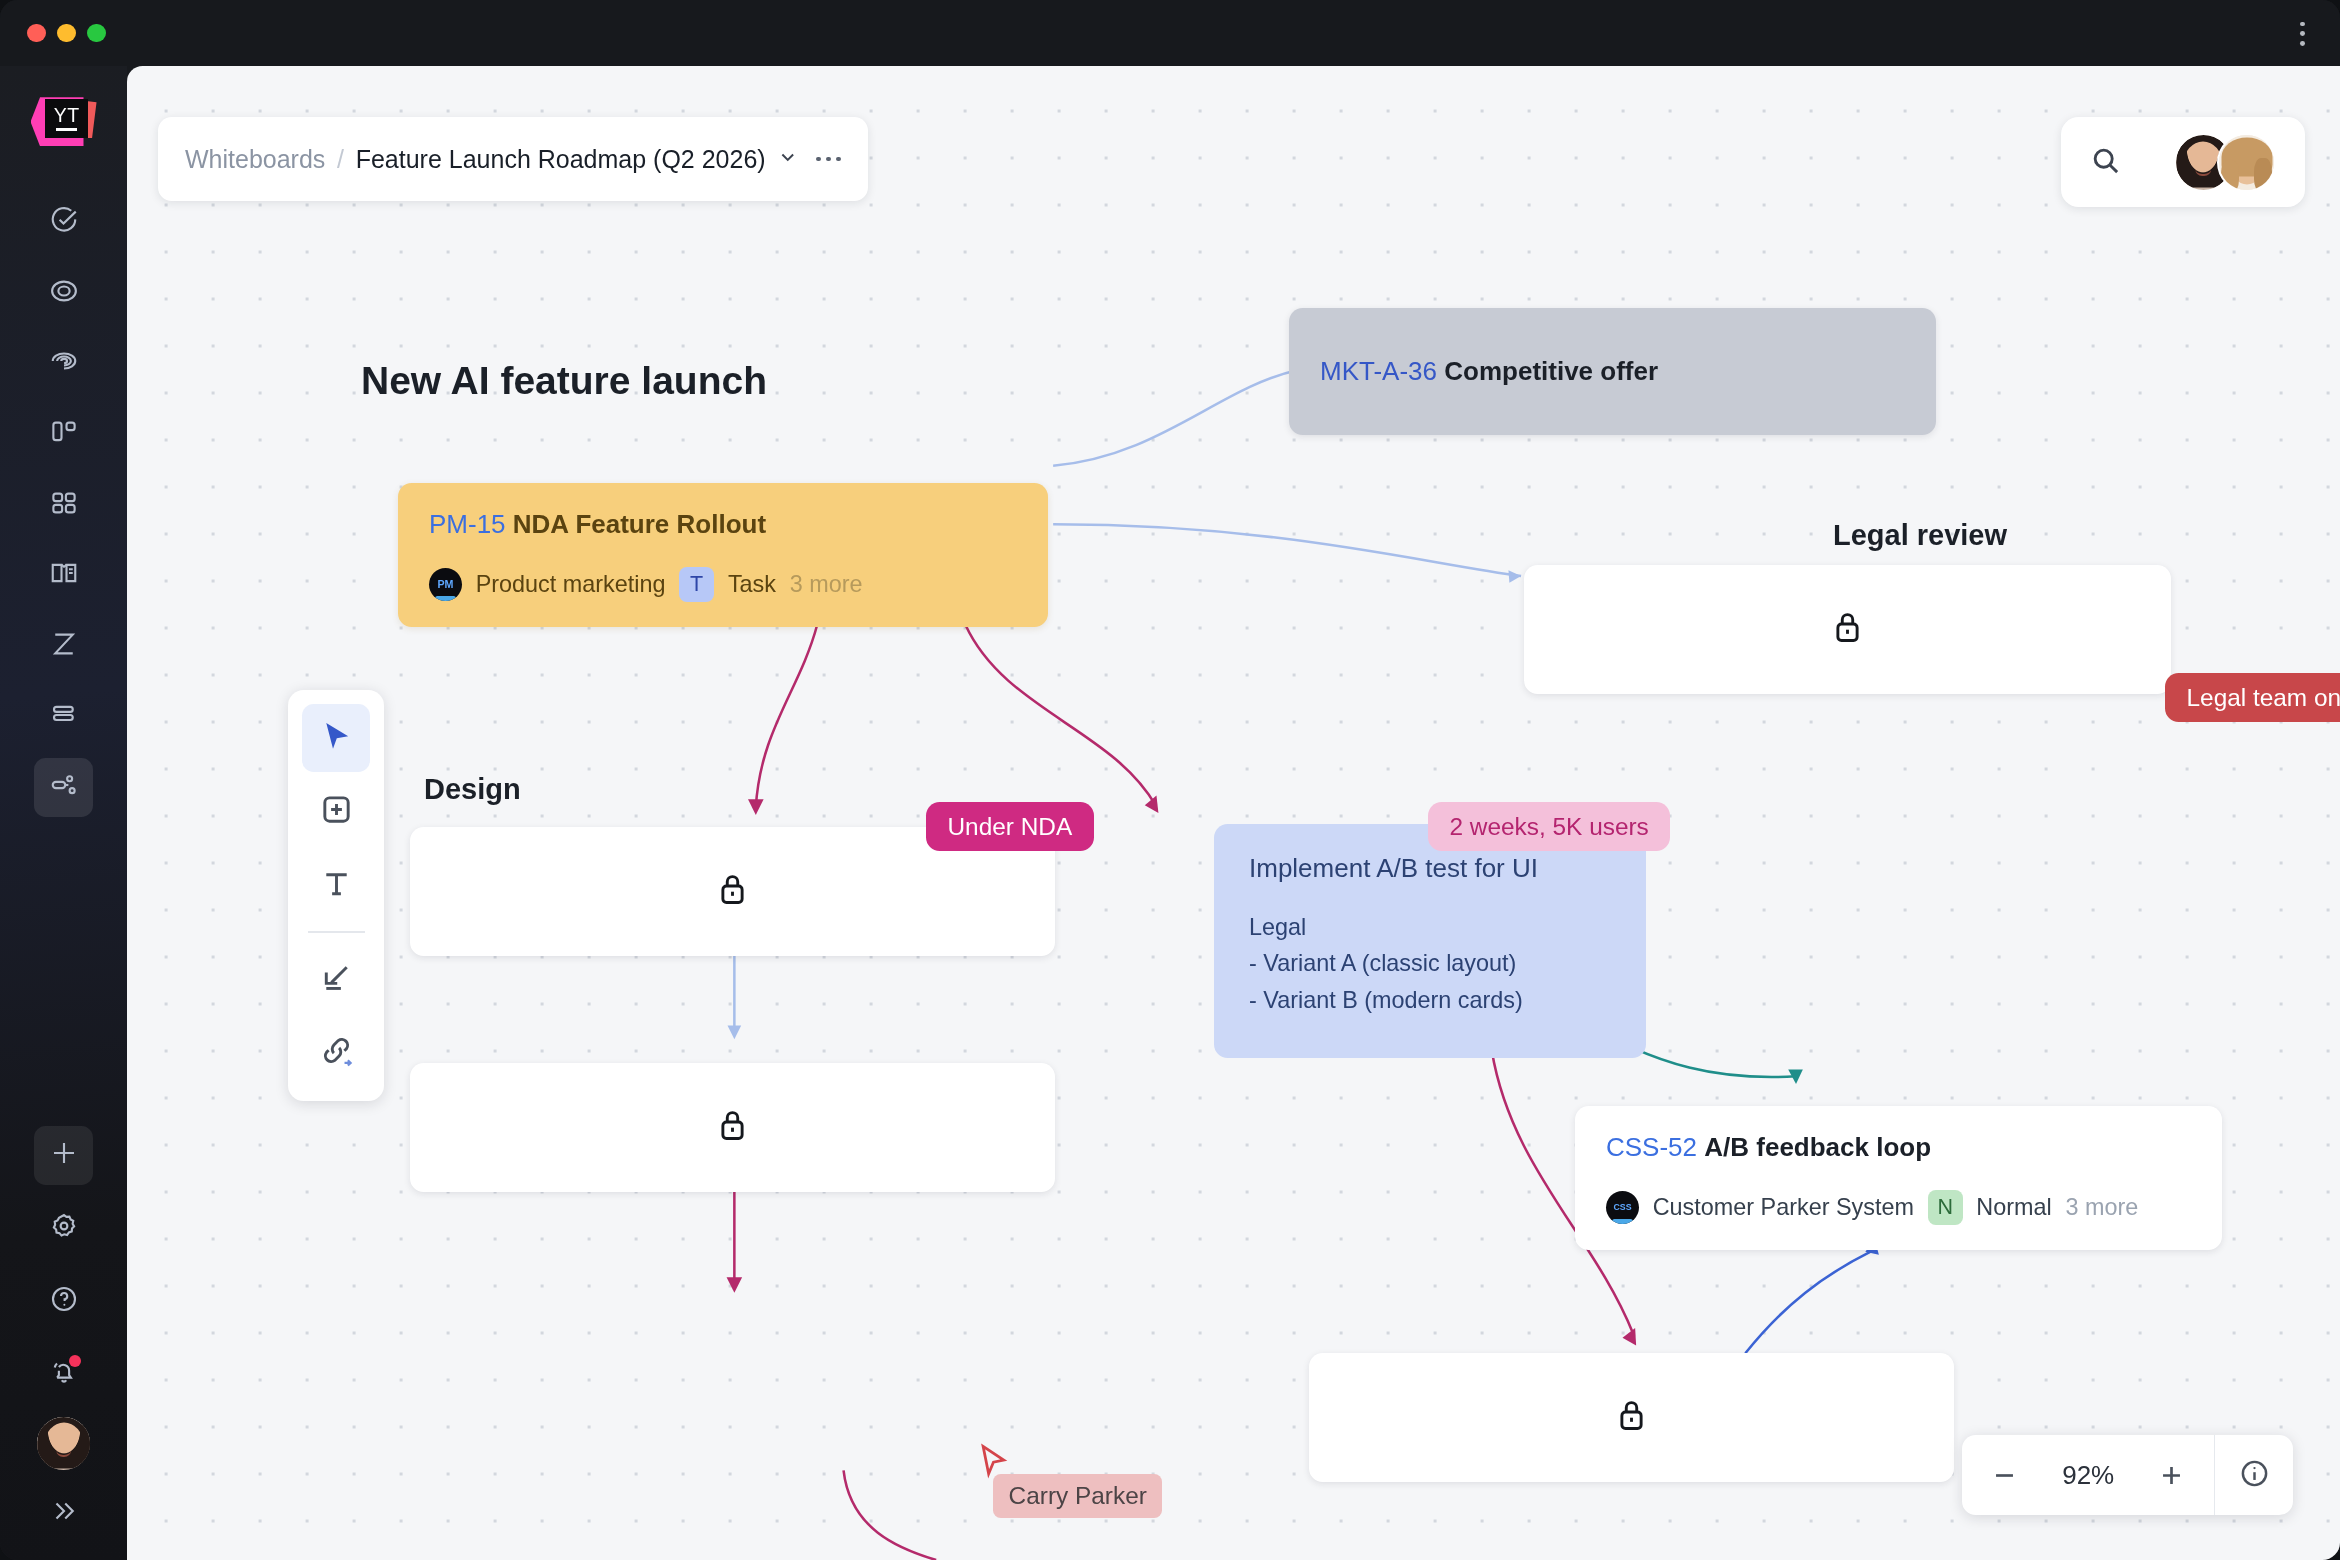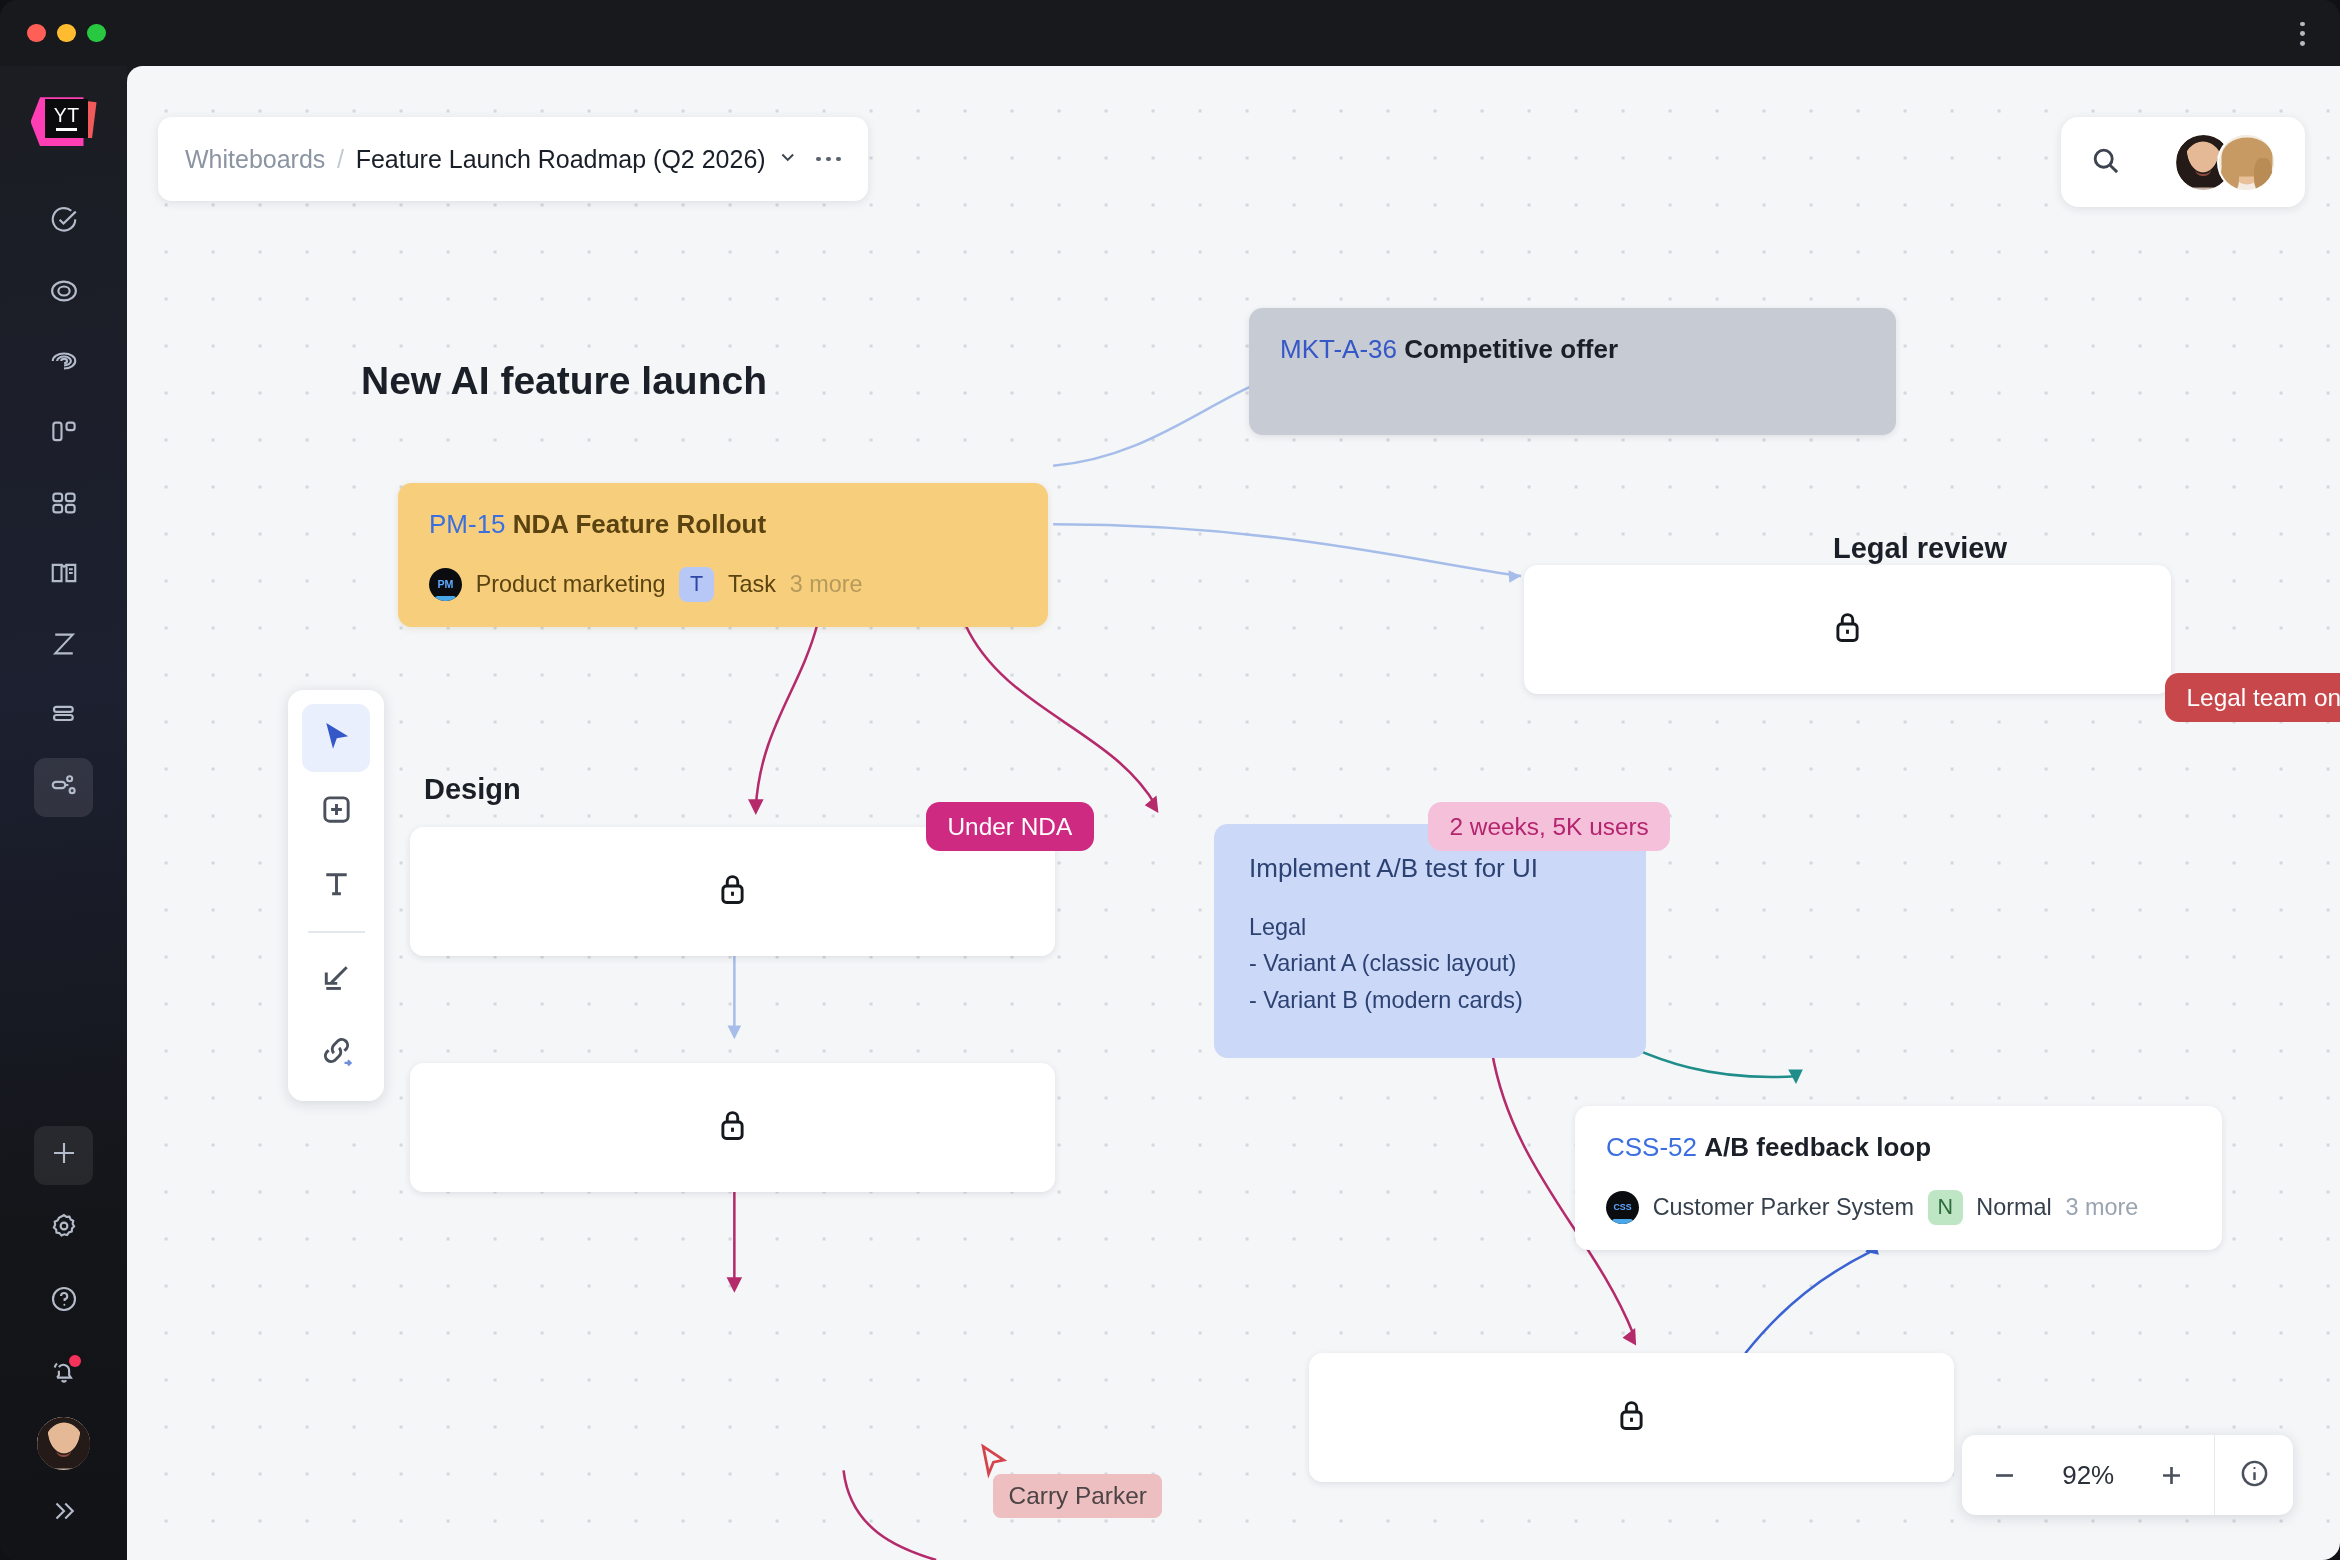--- a/index.html
+++ b/index.html
@@ -146,21 +146,21 @@
   }
   .av-sm.a1 { background: #e9e7e2; }
   .av-sm.a2 { margin-left: -15.6px; background: #f2ece4; }
 
   
   .board-h1 {
     position: absolute; font-weight: bold; color: #1b2028;
   }
   .h-main { left: 234px; top: 293px; font-size: 39px; }
   .h-design { left: 297px; top: 707px; font-size: 29px; }
-  .h-legal { left: 1793px; top: 466px; font-size: 29px; transform: translateX(-50%); }
+  .h-legal { left: 1793px; top: 453px; font-size: 29px; transform: translateX(-50%); }
 
   
   .card { position: absolute; border-radius: 13.7px; }
   .card.locked {
     background: #fff; box-shadow: 0 2px 7.8px rgba(25,30,45,.10);
     display: flex; align-items: center; justify-content: center;
   }
   .lock-ic { width: 33px; height: 37px; stroke: #15181d; fill: none; stroke-width: 2.1; }
 
   .card.issue {
@@ -485,21 +485,21 @@
           <div style="position:absolute;left:2px;top:25px;width:17.6px;height:33px;border-radius:40%;background:#c79a63"></div>
           <div style="position:absolute;right:2px;top:23.4px;width:17.6px;height:35px;border-radius:40%;background:#b98b55"></div>
         </div>
       </div>
     </div>
 
     <div class="board-h1 h-main">New AI feature launch</div>
     <div class="board-h1 h-design">Design</div>
     <div class="board-h1 h-legal">Legal review</div>
 
-    <div class="card issue grey" style="left:1122px; top:242px; width:647px; height:127px; display:flex; ">
+    <div class="card issue grey" style="left:1162px; top:242px; width:647px; height:127px; display:flex; align-items:center;">
       <div class="issue-title">
         <span class="issue-id dark">MKT-A-36</span>
         <span class="issue-name">Competitive offer</span>
       </div>
     </div>
 
     <div class="card issue yellow" style="left:271px; top:417px; width:650px; height:144px;">
       <div class="issue-title">
         <span class="issue-id brown">PM-15</span>
         <span class="issue-name brown">NDA Feature Rollout</span>

